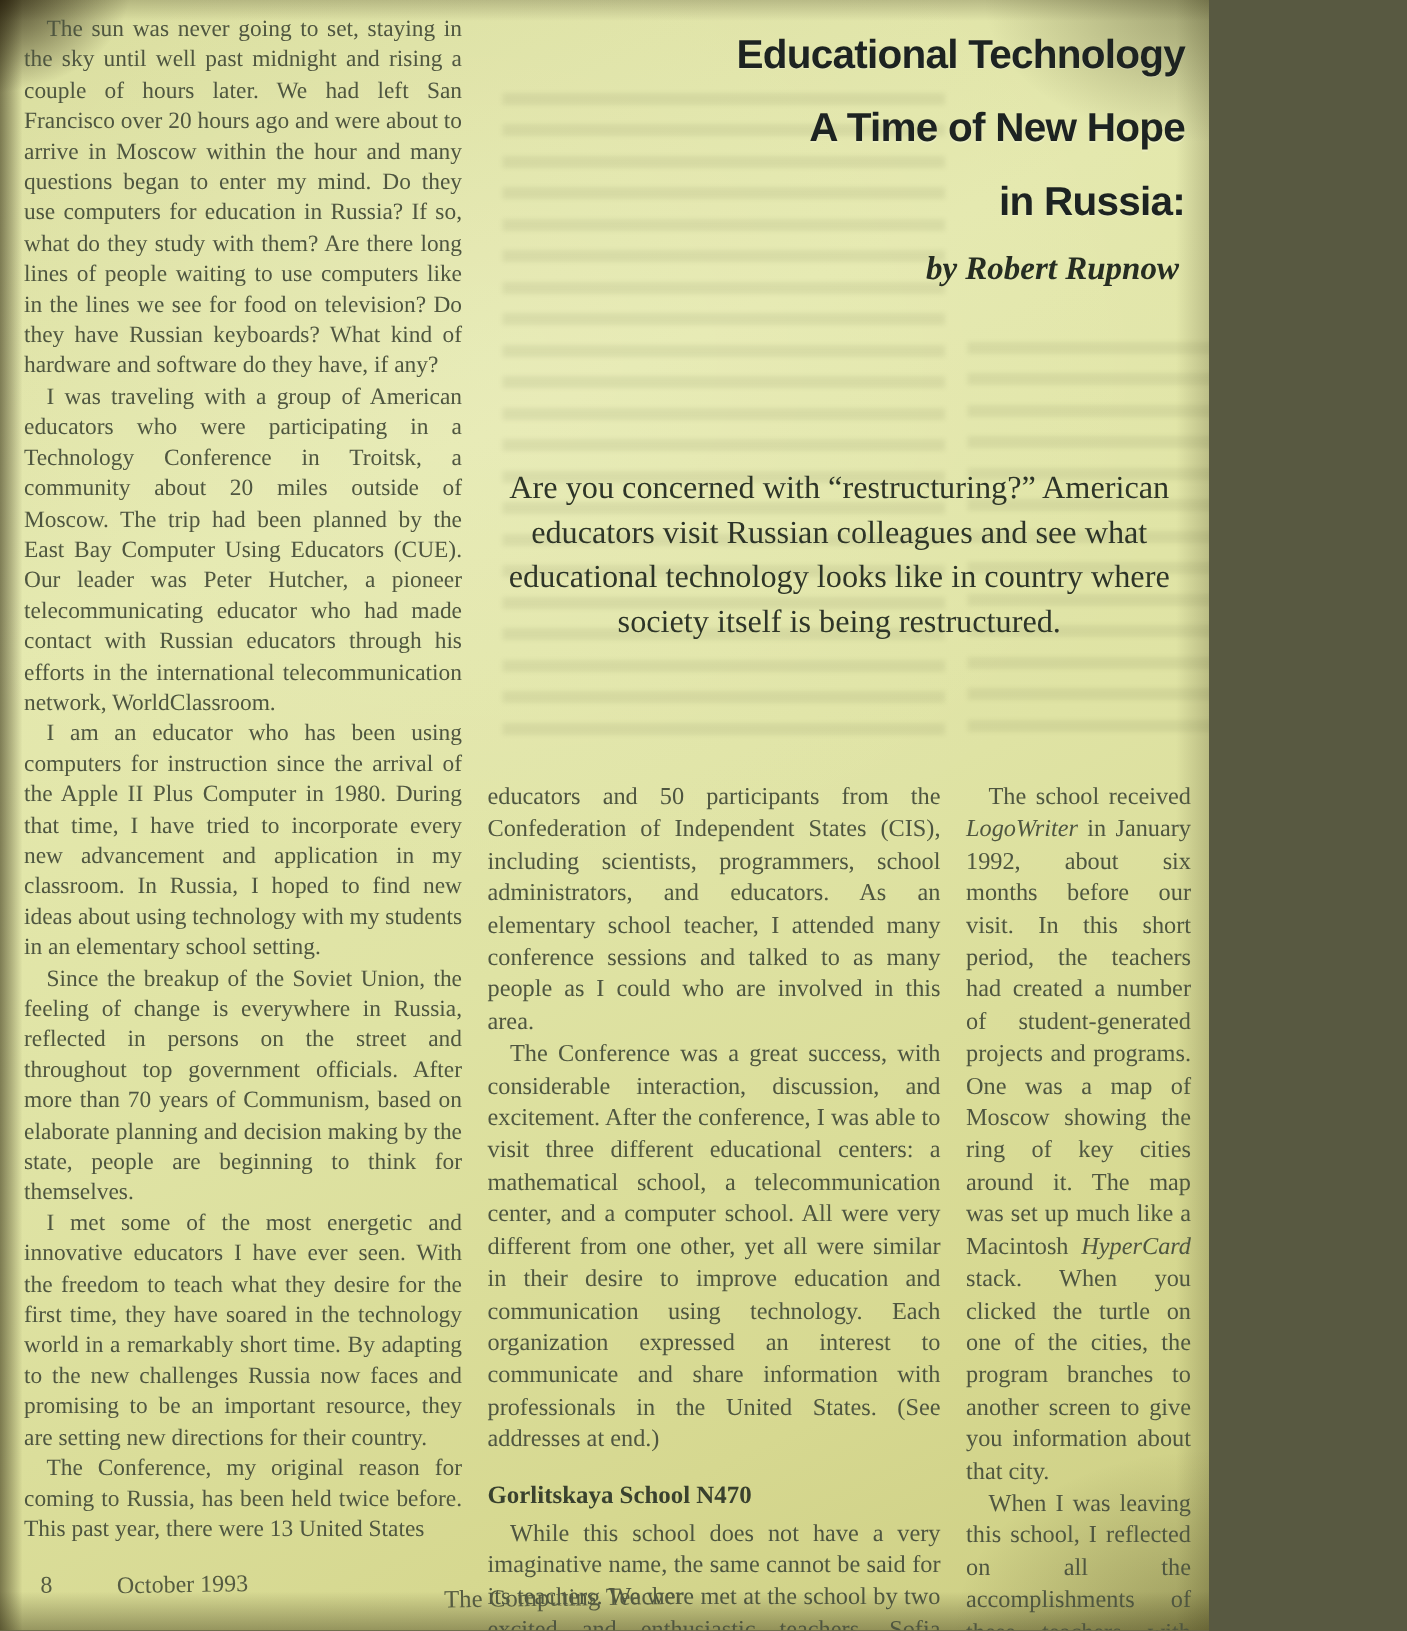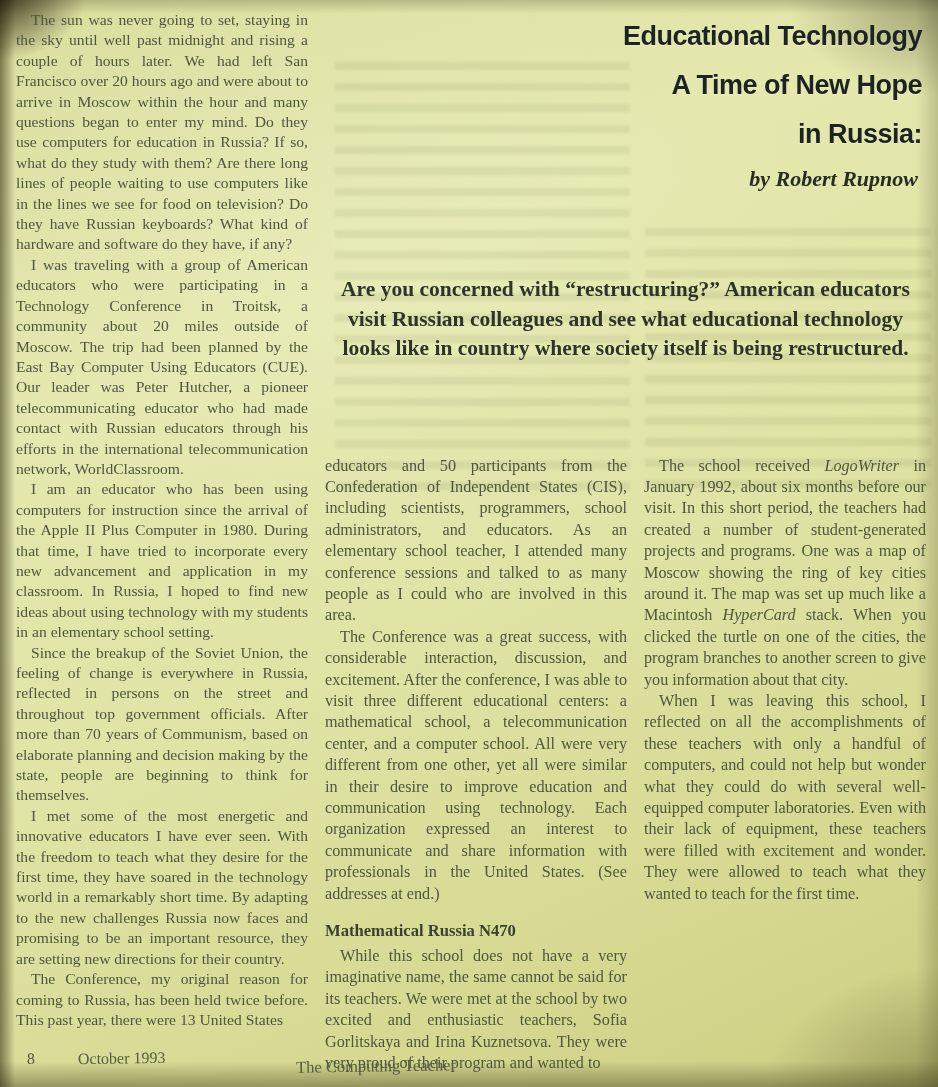--- a/index.html
+++ b/index.html
@@ -7,21 +7,21 @@
     --ink:#4f5640;
     --ink-strong:#39412e;
     --title-ink:#1d2321;
     --quote-ink:#2e3528;
     --footer-ink:#555b41;
   }
   *{margin:0;padding:0;box-sizing:border-box;}
   html,body{background:#585941;}
   body{width:938px;height:1087px;overflow:hidden;font-family:"Liberation Serif",serif;}
   .sheet{
-    position:relative;width:938px;height:1087px;overflow:hidden;
+    position:relative;width:806px;height:1087px;overflow:hidden;
     background:
       radial-gradient(95px 70px at -8px -8px, rgba(34,26,8,0.92), rgba(34,26,8,0) 100%),
       radial-gradient(150px 95px at 100% 0%, rgba(58,56,26,0.42), rgba(58,56,26,0) 100%),
       radial-gradient(170px 120px at 100% 100%, rgba(72,68,28,0.38), rgba(72,68,28,0) 100%),
       linear-gradient(to right, rgba(44,38,14,0.55), rgba(44,38,14,0) 15px),
       linear-gradient(to bottom, rgba(44,38,14,0.22), rgba(44,38,14,0) 14px),
       linear-gradient(to top, rgba(58,54,22,0.42), rgba(58,54,22,0) 26px),
       linear-gradient(to left, rgba(58,54,22,0.22), rgba(58,54,22,0) 22px),
       radial-gradient(480px 380px at 40% 22%, rgba(255,255,245,0.16), rgba(255,255,245,0) 100%),
       linear-gradient(155deg,#d9dd9c 0%,#e4e8ad 30%,#dfe3a4 55%,#d6d890 82%,#cccd82 100%);
@@ -57,24 +57,24 @@
     padding:2px 4px 0 0;
     text-shadow:0 1px 0 rgba(255,255,250,.25);
   }
   .title span{display:block;}
   .byline{
     text-align:right;
     font-style:italic;font-weight:700;
     font-size:22px;line-height:28px;
     color:#262d22;
     padding:6px 8px 0 0;
-    margin-bottom:82px;
+    margin-bottom:118px;
   }
   .pullquote{
-    font-weight:700;
+    font-weight:400;
     font-size:21.5px;line-height:29.5px;
     text-align:center;
     color:var(--quote-ink);
     padding:0 2px;
     margin-bottom:92px;
   }
   .body-p{
     text-align:justify;
     text-indent:15px;
     hyphens:auto;
@@ -126,21 +126,21 @@
           <span>in Russia:</span>
         </h1>
         <div class="byline">by Robert Rupnow</div>
       </div>
 
       <div class="pullquote">Are you concerned with “restructuring?” American educators visit Russian colleagues and see what educational technology looks like in country where society itself is being restructured.</div>
 
       <div class="col col-mid">
           <p class="body-p no-indent">educators and 50 participants from the Confederation of Independent States (CIS), including scientists, programmers, school administrators, and educators. As an elementary school teacher, I attended many conference sessions and talked to as many people as I could who are involved in this area.</p>
           <p class="body-p">The Conference was a great success, with considerable interaction, discussion, and excitement. After the conference, I was able to visit three different educational centers: a mathematical school, a telecommunication center, and a computer school. All were very different from one other, yet all were similar in their desire to improve education and communication using technology. Each organization expressed an interest to communicate and share information with professionals in the United States. (See addresses at end.)</p>
-          <h3 class="col-heading">Mathematical Russia N470</h3>
+          <h3 class="col-heading">Gorlitskaya School N470</h3>
           <p class="body-p">While this school does not have a very imaginative name, the same cannot be said for its teachers. We were met at the school by two excited and enthusiastic teachers, Sofia Gorlitskaya and Irina Kuznetsova. They were very proud of their program and wanted to</p>
         </div>
 
       <div class="col col-right">
           <p class="body-p">The school received <i>LogoWriter</i> in January 1992, about six months before our visit. In this short period, the teachers had created a number of student-generated projects and programs. One was a map of Moscow showing the ring of key cities around it. The map was set up much like a Macintosh <i>HyperCard</i> stack. When you clicked the turtle on one of the cities, the program branches to another screen to give you information about that city.</p>
           <p class="body-p">When I was leaving this school, I reflected on all the accomplishments of these teachers with only a handful of computers, and could not help but wonder what they could do with several well-equipped computer laboratories. Even with their lack of equipment, these teachers were filled with excitement and wonder. They were allowed to teach what they wanted to teach for the first time.</p>
         </div>
     </div>
   </div>
 

